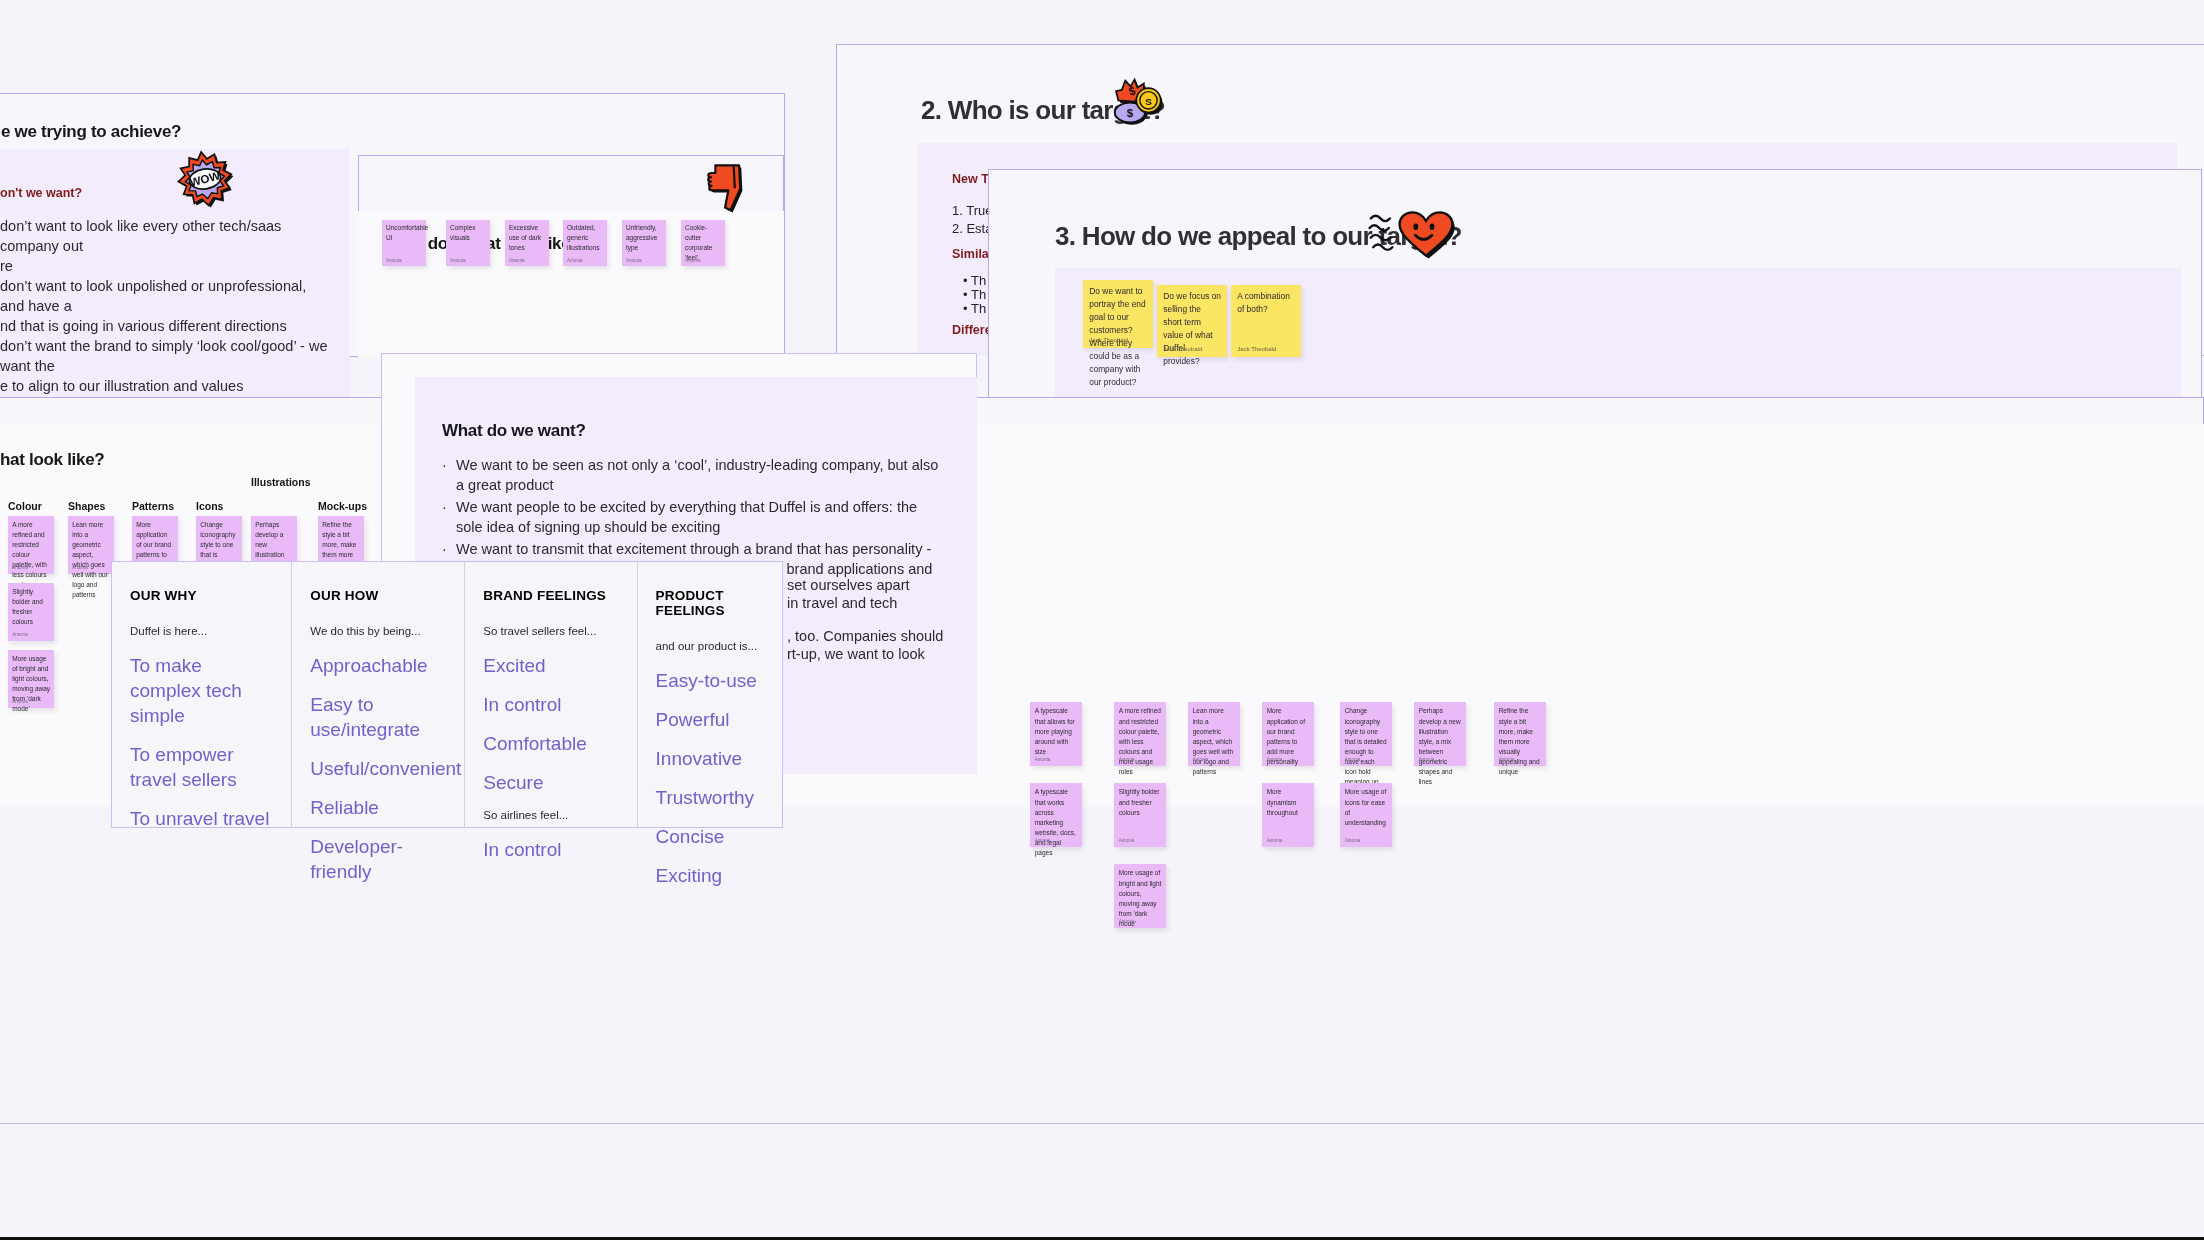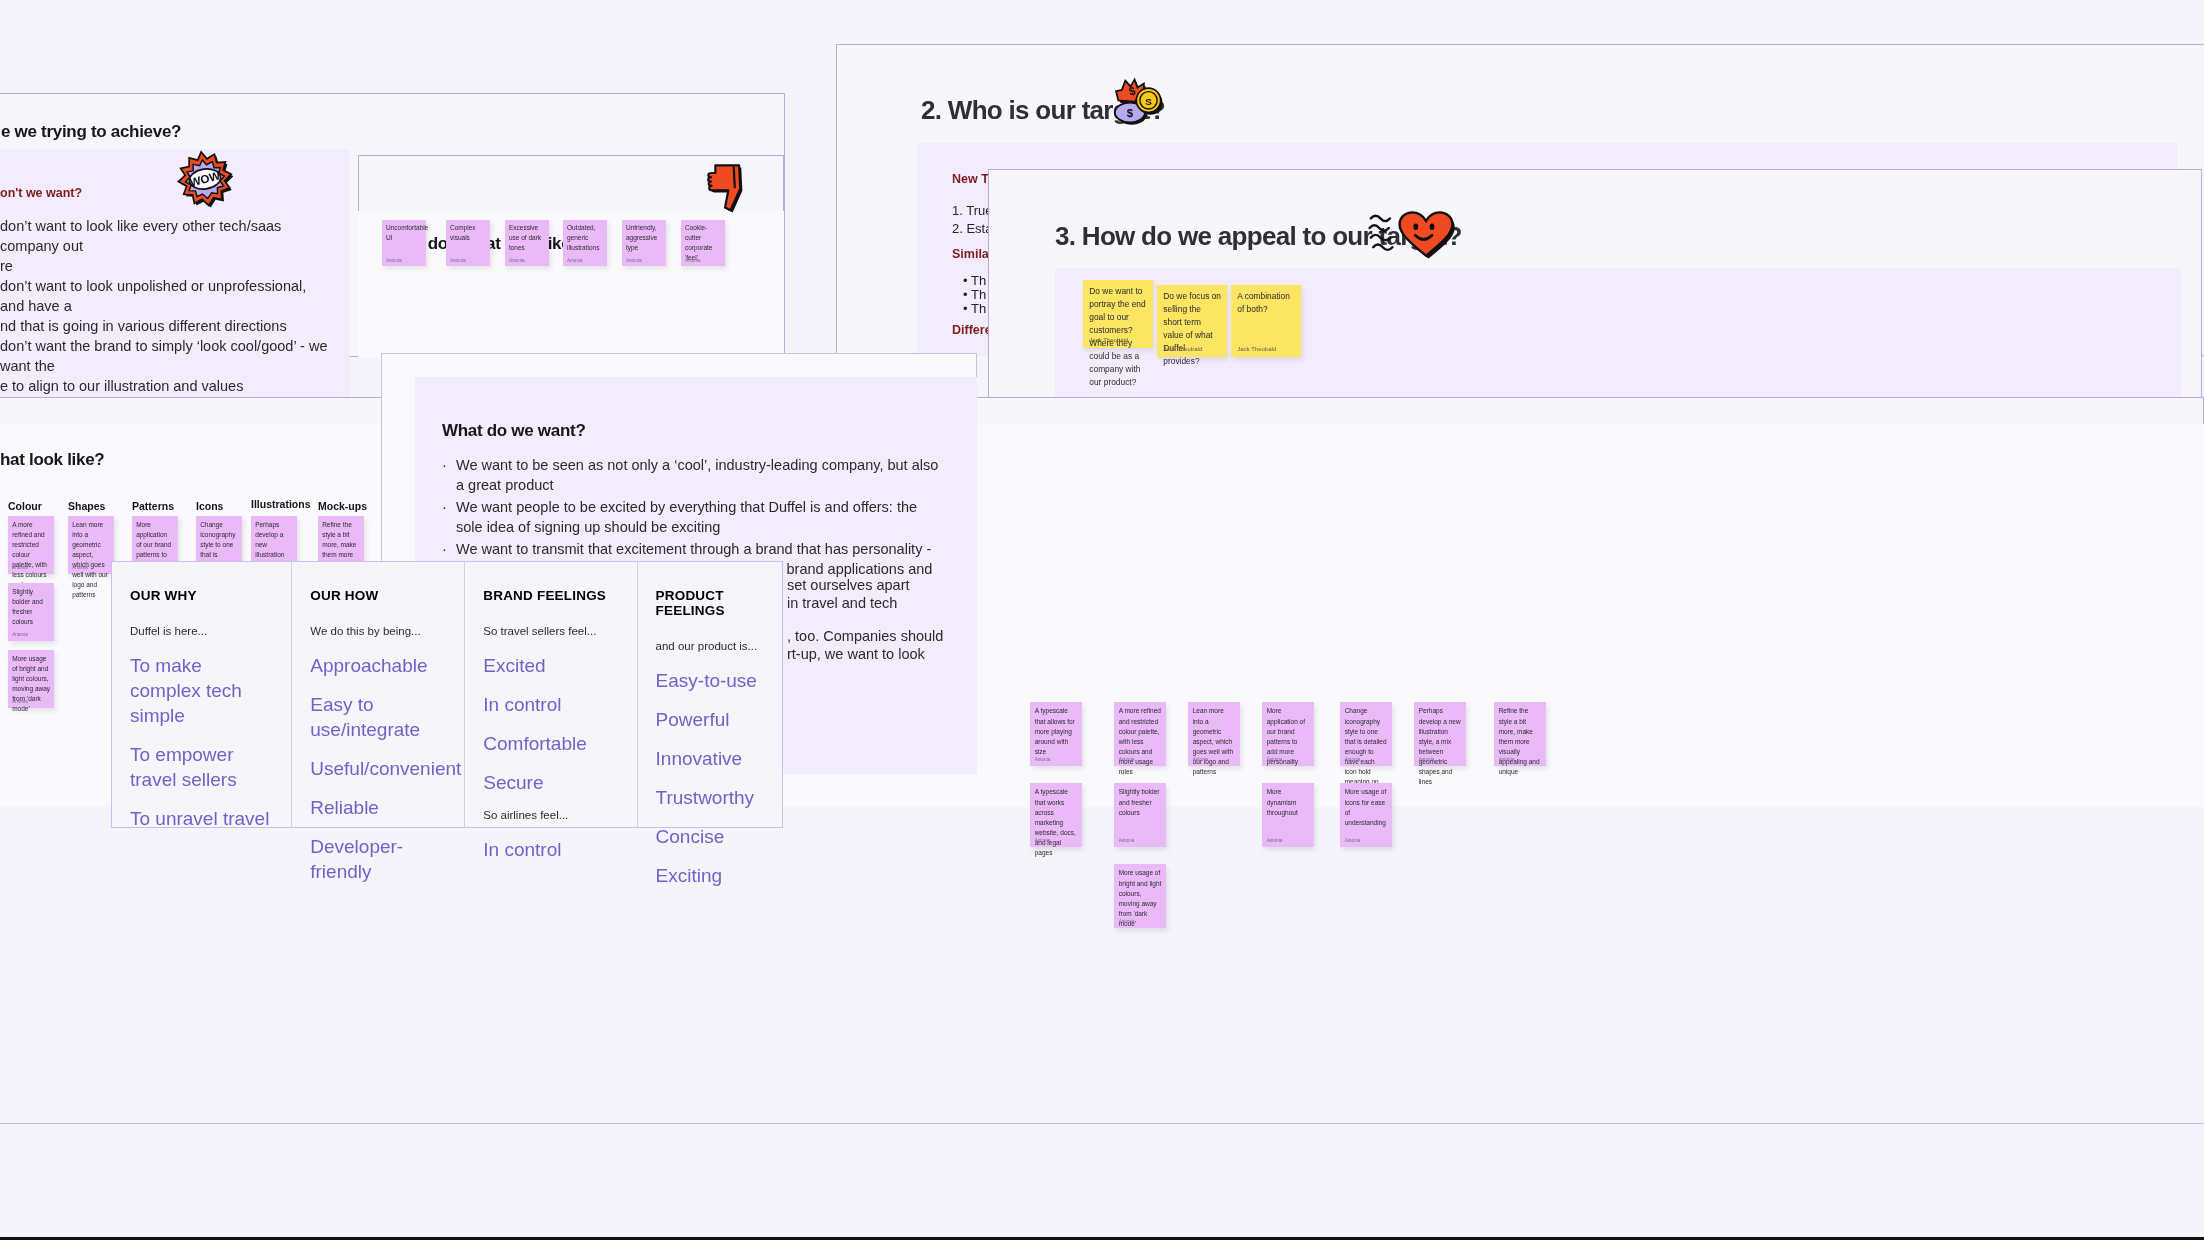--- a/index.html
+++ b/index.html
@@ -223,21 +223,21 @@
     <svg width="60" height="60" viewBox="0 0 100 100">
       <path d="M66 90 L22 90 L20 47 L38 7 L48 12 L42 44 L72 44 C79 44 79 52 73 52 C80 52 80 60 74 60 C81 60 81 68 74 68 C81 68 81 76 73 76 L66 76 Z" fill="#111" transform="translate(4,4)"></path>
       <path d="M66 90 L22 90 L20 47 L38 7 L48 12 L42 44 L72 44 C79 44 79 52 73 52 C80 52 80 60 74 60 C81 60 81 68 74 68 C81 68 81 76 73 76 L66 76 Z" fill="#f7c81b" stroke="#111" stroke-width="4" stroke-linejoin="round"></path>
     </svg>
   </div>
 
   <div class="col-head" style="position:absolute;left:8px;top:500px;">Colour</div>
   <div class="col-head" style="position:absolute;left:68px;top:500px;">Shapes</div>
   <div class="col-head" style="position:absolute;left:132px;top:500px;">Patterns</div>
   <div class="col-head" style="position:absolute;left:196px;top:500px;">Icons</div>
-  <div class="col-head" style="position:absolute;left:251px;top:498px;">Illustrations</div>
+  <div class="col-head" style="position:absolute;left:251px;top:476px;">Illustrations</div>
   <div class="col-head" style="position:absolute;left:318px;top:500px;">Mock-ups</div>
 
   <div class="note purple" style="left:8px;top:516px;width:46px;height:58px;">
     <div class="note-txt">A more refined and restricted colour palette, with less colours and more usage rules</div>
     <div class="note-author">Antonia</div>
   </div>
   <div class="note purple" style="left:8px;top:583px;width:46px;height:58px;">
     <div class="note-txt">Slightly bolder and fresher colours</div>
     <div class="note-author">Antonia</div>
   </div>

